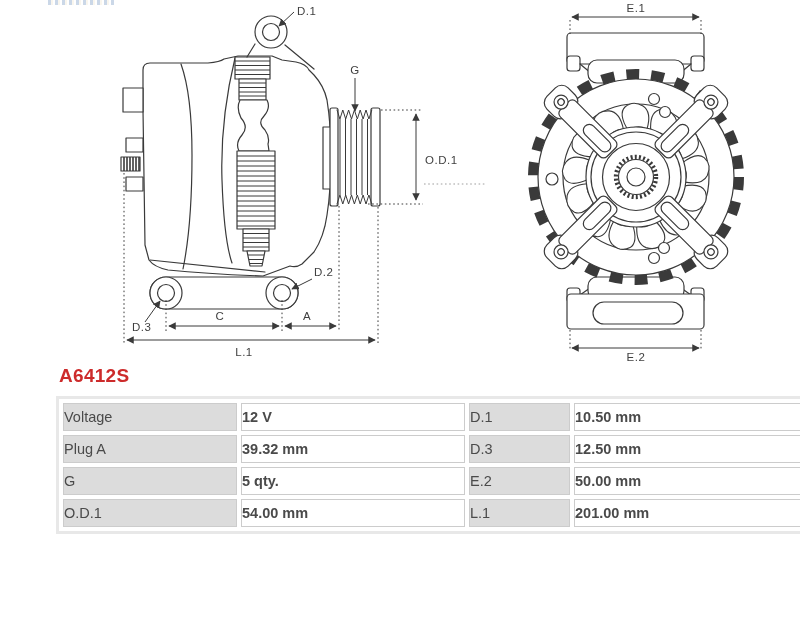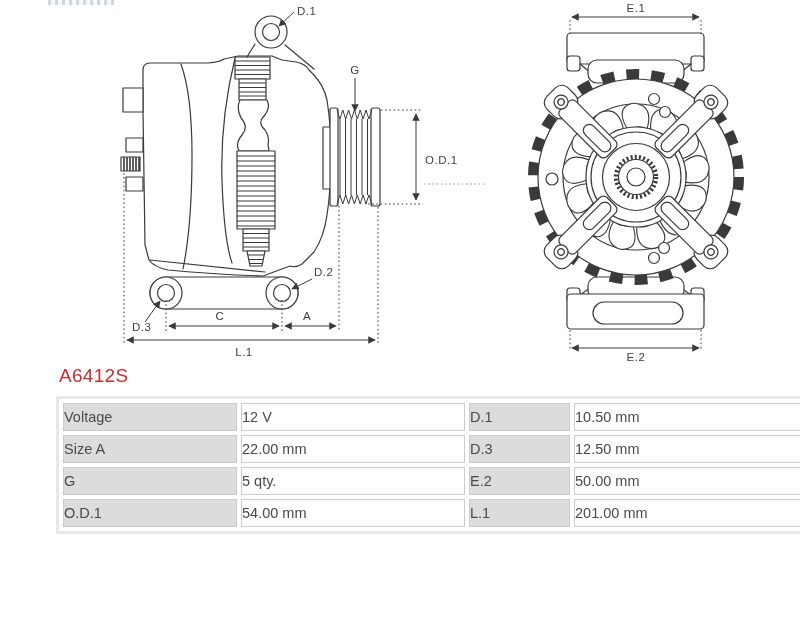--- a/index.html
+++ b/index.html
@@ -12,30 +12,30 @@
   svg .s{stroke:var(--line-color);stroke-width:1.2;fill:none;stroke-linejoin:round;stroke-linecap:round;}
   svg .w{stroke:var(--line-color);stroke-width:1.2;fill:#fff;stroke-linejoin:round;}
   svg .rib{stroke:var(--line-color);stroke-width:1;fill:none;}
   svg .dot{stroke:var(--line-color);stroke-width:1;fill:none;stroke-dasharray:1.6 2.6;}
   svg .dotlight{stroke:#9f9f9f;stroke-width:1;fill:none;stroke-dasharray:1.6 2.6;}
   svg .dim{stroke:var(--line-color);stroke-width:1;fill:none;}
   svg .teeth{stroke:var(--line-color);stroke-width:10;fill:none;stroke-dasharray:13 12;}
   svg .spline{stroke:var(--line-color);stroke-width:4.4;fill:none;stroke-dasharray:2 2.2;}
   svg .hatch{stroke:var(--line-color);stroke-width:1.6;fill:none;}
   svg text{font-family:"Liberation Sans",sans-serif;font-size:11.5px;fill:#3f3f3f;letter-spacing:.5px;}
-  .part-number{position:absolute;top:365px;left:11px;font-size:19px;font-weight:400;
+  .part-number{position:absolute;top:365px;left:11px;font-size:19px;font-weight:700;
                color:var(--part-number-red);letter-spacing:.3px;}
   .spec{position:absolute;top:396px;left:8px;width:784px;background:var(--table-outer-bg);
         padding:3px;box-sizing:border-box;}
   .spec table{border-collapse:separate;border-spacing:4px;width:778px;background:#fff;table-layout:fixed;}
   .spec td{height:28px;padding:0 13px 0 0;vertical-align:middle;
            font-size:14.5px;color:var(--text-color);border:1px solid var(--cell-border);
            box-sizing:border-box;overflow:hidden;white-space:nowrap;}
   .spec td.lab{background:var(--label-bg);}
-  .spec td.val{background:#fff;}
+  .spec td.val{background:#fff;font-weight:bold;}
 </style>
 </head>
 <body>
 
 <div class="stage">
 
   <div class="watermark"></div>
 
   <svg class="diagram" width="800" height="364" viewBox="0 0 800 364">
     <defs>
@@ -216,22 +216,22 @@
           <col style="width:259px">
         </colgroup>
       <tbody>
         <tr>
           <td class="lab">Voltage</td>
           <td class="val">12 V</td>
           <td class="lab">D.1</td>
           <td class="val">10.50 mm</td>
         </tr>
         <tr>
-          <td class="lab">Size A</td>
-          <td class="val">22.00 mm</td>
+          <td class="lab">Plug A</td>
+          <td class="val">39.32 mm</td>
           <td class="lab">D.3</td>
           <td class="val">12.50 mm</td>
         </tr>
         <tr>
           <td class="lab">G</td>
           <td class="val">5 qty.</td>
           <td class="lab">E.2</td>
           <td class="val">50.00 mm</td>
         </tr>
         <tr>

